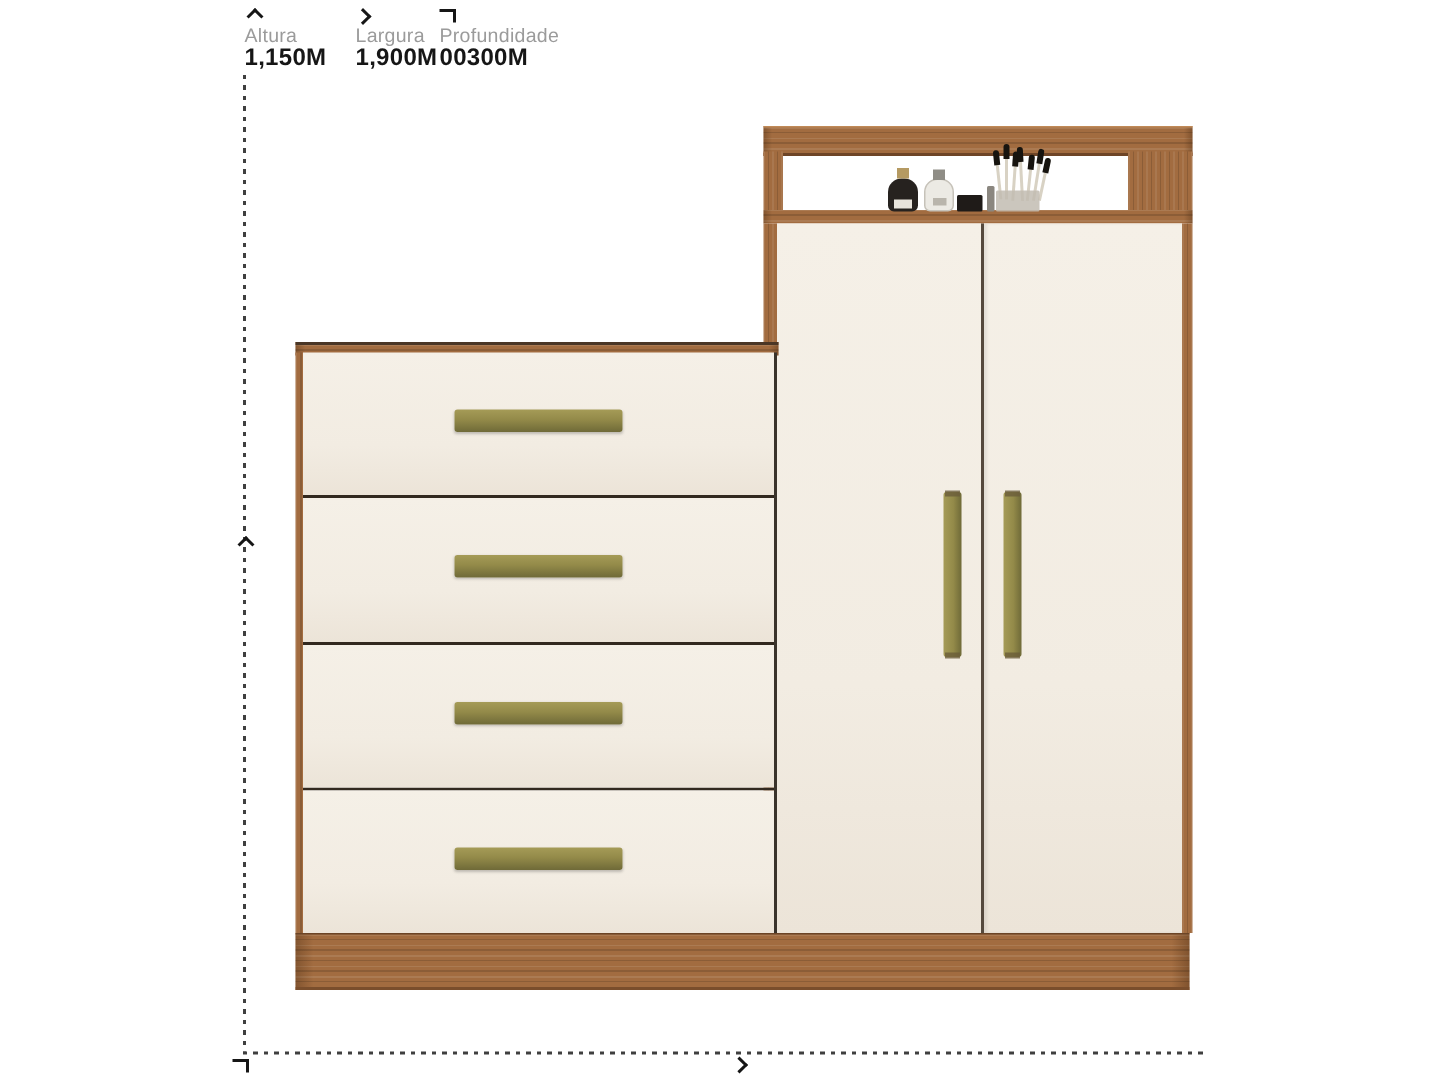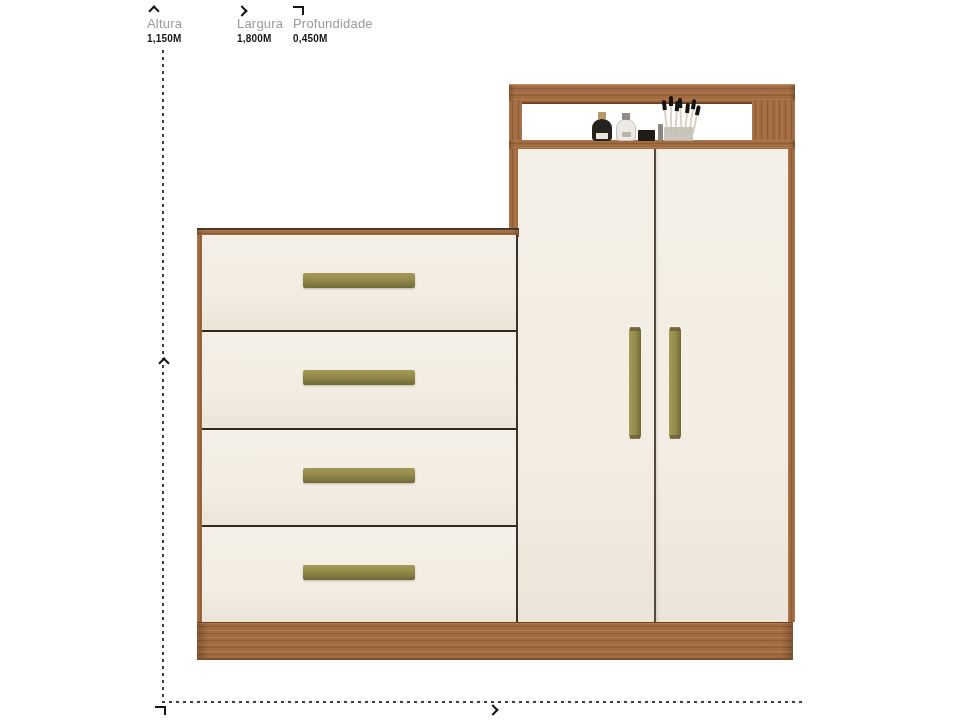--- a/index.html
+++ b/index.html
@@ -8,21 +8,21 @@
     font-family:"Liberation Sans", sans-serif;overflow:hidden;
   }
   
   .legend-col{position:absolute;top:3px;display:flex;flex-direction:column;}
   .legend-icon{height:12px;display:flex;align-items:flex-end;padding-bottom:2px;}
   .chev{width:6px;height:6px;border-top:2px solid var(--value_black,#161616);border-right:2px solid var(--value_black,#161616);}
   .chev-up{transform:rotate(-45deg);margin-left:3px;}
   .chev-right{transform:rotate(45deg);margin-left:1px;}
   .depth-glyph{width:9px;height:7px;border-top:2px solid var(--value_black,#161616);border-right:2px solid var(--value_black,#161616);}
   .legend-label{font-size:13px;color:var(--label_gray,#9b9b9b);line-height:14px;letter-spacing:.2px;}
-  .legend-value{font-size:10px;font-weight:bold;color:var(--value_black,#161616);line-height:16px;letter-spacing:.2px;}
+  .legend-value{font-size:16px;font-weight:bold;color:var(--value_black,#161616);line-height:16px;letter-spacing:.2px;}
   
   .v-guide{position:absolute;left:162px;top:50px;width:2px;height:651px;
     background:repeating-linear-gradient(180deg,var(--guide,#3f3f3f) 0 3px,transparent 3px 7px);}
   .h-guide{position:absolute;left:162px;top:701px;width:641px;height:2px;
     background:repeating-linear-gradient(90deg,var(--guide,#3f3f3f) 0 3px,transparent 3px 7px);}
   .marker{position:absolute;}
   #marker-height{left:157px;top:359px;}
   #marker-width{left:488px;top:706px;}
   #marker-depth{left:155px;top:706px;}
   
@@ -72,40 +72,40 @@
   #bottle-white .bottle-cap{background:#8f8d86;left:5px;}
   #cosmetic-case{left:638px;top:130px;width:17px;height:11px;background:#1f1b18;border-radius:1px;}
   #lipstick{left:658px;top:124px;width:5px;height:17px;background:#8b8780;border-radius:1px;}
   #brush-cup{left:664px;top:127px;width:29px;height:14px;background:#c2bcb2;opacity:.85;border-radius:1px;}
   .brush{position:absolute;width:2px;background:#d8d2c4;}
   .brush::before{content:"";position:absolute;top:-9px;left:-1px;width:4px;height:10px;border-radius:2px 2px 0 0;background:#17140f;}
 </style>
 </head>
 <body>
 
-<div class="legend-col" style="left:147px">
+<div class="legend-col" style="left:163px">
   <span class="legend-icon">
       <span class="chev chev-up"></span>
     </span>
   <span class="legend-label">Altura</span>
   <span class="legend-value">1,150M</span>
 </div>
 <div class="legend-col" style="left:237px">
   <span class="legend-icon">
       <span class="chev chev-right"></span>
     </span>
   <span class="legend-label">Largura</span>
-  <span class="legend-value">1,800M</span>
+  <span class="legend-value">1,900M</span>
 </div>
 <div class="legend-col" style="left:293px">
   <span class="legend-icon">
       <span class="depth-glyph"></span>
     </span>
   <span class="legend-label">Profundidade</span>
-  <span class="legend-value">0,450M</span>
+  <span class="legend-value">00300M</span>
 </div>
 
 <div class="v-guide"></div>
 <div class="h-guide"></div>
 <div class="marker" id="marker-height">
     <span class="chev chev-up" style="display:block"></span>
   </div>
 <div class="marker" id="marker-width">
     <span class="chev chev-right" style="display:block"></span>
   </div>

